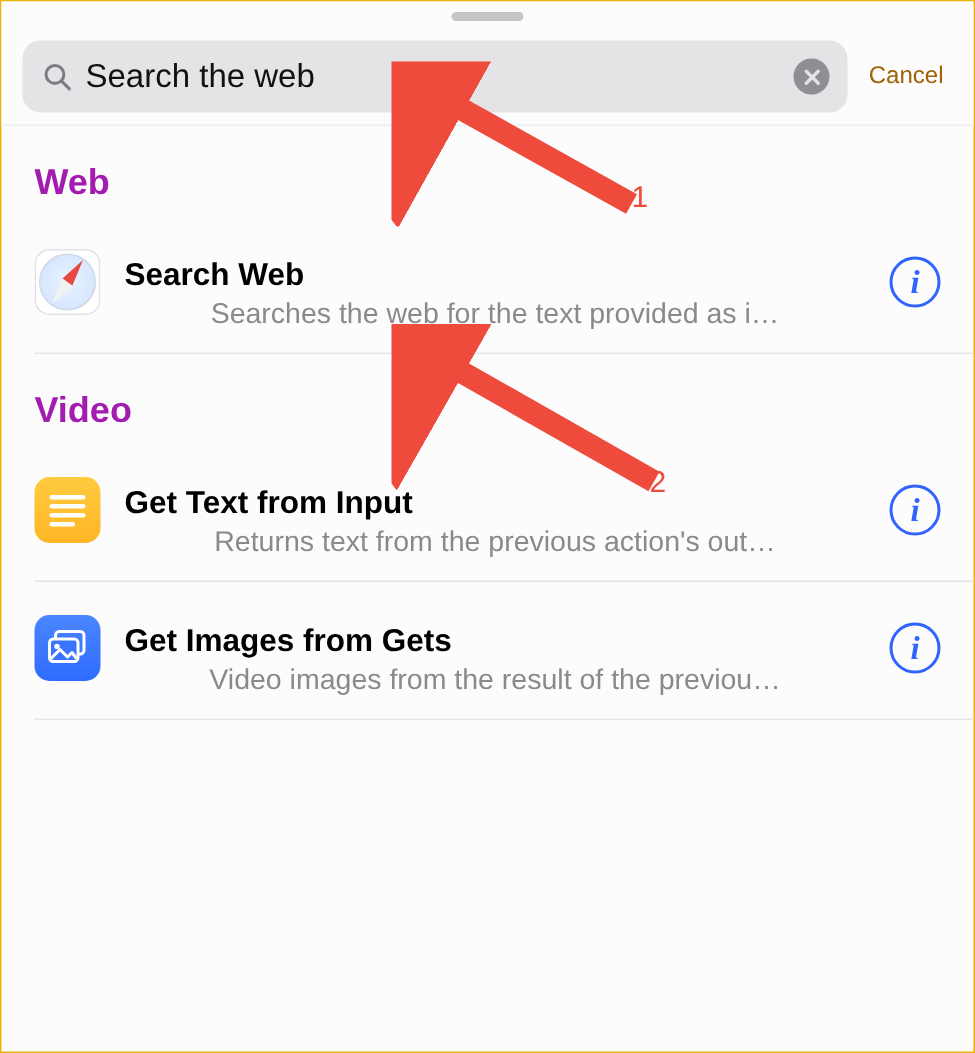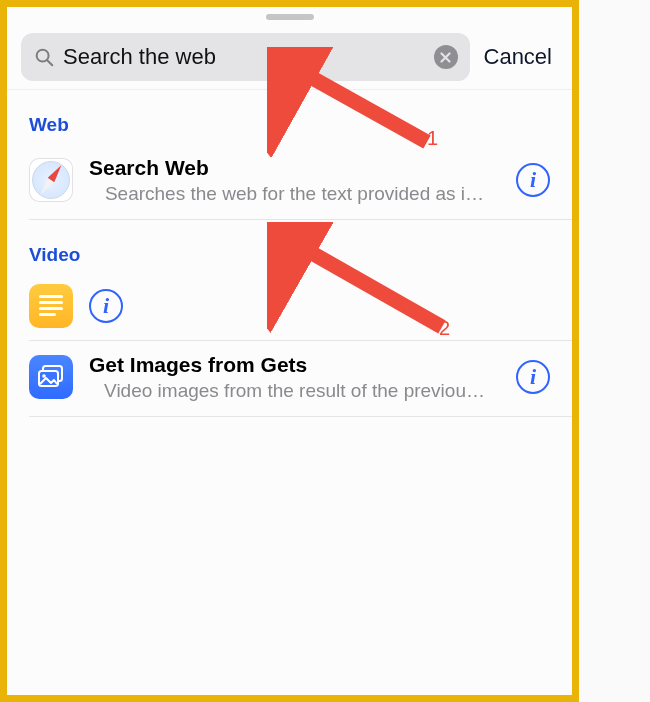--- a/index.html
+++ b/index.html
@@ -9,24 +9,24 @@
     }
     body {
       font-family: -apple-system, BlinkMacSystemFont, "Helvetica Neue", sans-serif;
       background: #fafafa;
       width: 650px;
       height: 702px;
       position: relative;
       overflow: hidden;
     }
     .container {
-      width: 579px;
+      width: 650px;
       height: 702px;
       background: #fcfcfc;
-      border: 7px solid #eab308;
+      border: 1px solid #eab308;
       position: relative;
     }
     .grabber {
       position: absolute;
       top: 7px;
       left: 50%;
       transform: translateX(-50%);
       width: 48px;
       height: 6px;
       background: #c5c5c7;
@@ -68,32 +68,32 @@
       height: 24px;
       border-radius: 50%;
       background: #8e8e93;
       display: flex;
       align-items: center;
       justify-content: center;
       flex-shrink: 0;
       cursor: pointer;
     }
     .cancel-btn {
-      color: #0f172a;
-      font-size: 22px;
+      color: #a16207;
+      font-size: 16px;
       background: none;
       border: none;
       cursor: pointer;
       padding: 0 6px 0 2px;
     }
     
     .section-header {
-      font-size: 19px;
+      font-size: 24px;
       font-weight: 700;
-      color: #1d4ed8;
+      color: #a21caf;
       padding: 24px 22px 8px 22px;
     }
     
     .list-item {
       display: flex;
       align-items: center;
       padding: 10px 22px 12px 22px;
       gap: 16px;
       cursor: pointer;
     }
@@ -104,20 +104,21 @@
       flex-shrink: 0;
       display: flex;
       align-items: center;
       justify-content: center;
       position: relative;
     }
     .item-text {
       flex: 1;
       min-width: 0;
       overflow: hidden;
+      margin-top: 16px;
     }
     .item-title {
       font-size: 21px;
       font-weight: 600;
       color: #000;
       line-height: 1.3;
     }
     .item-sub {
       font-size: 19px;
       color: #8a8a8e;
@@ -264,20 +265,24 @@
   <div class="section-header">Video</div>
   <div class="list-item">
     <div class="icon-box text-icon">
       <div class="text-lines">
         <div></div>
           <div></div>
           <div></div>
           <div></div>
       </div>
     </div>
+    <div class="item-text">
+      <div class="item-title">Get Text from Input</div>
+      <div class="item-sub">Returns text from the previous action's out…</div>
+    </div>
     <div class="info-btn">i</div>
   </div>
   <div class="divider"></div>
 
   <div class="list-item">
     <div class="icon-box photos-icon">
       <svg width="28" height="26" viewBox="0 0 28 26">
         <rect x="6" y="2" width="19" height="15" rx="2.5" fill="none" stroke="#fff" stroke-width="2"></rect>
         <rect x="2" y="7" width="19" height="15" rx="2.5" fill="#3b75ff" stroke="#fff" stroke-width="2"></rect>
         <circle cx="7" cy="12" r="1.8" fill="#fff"></circle>

